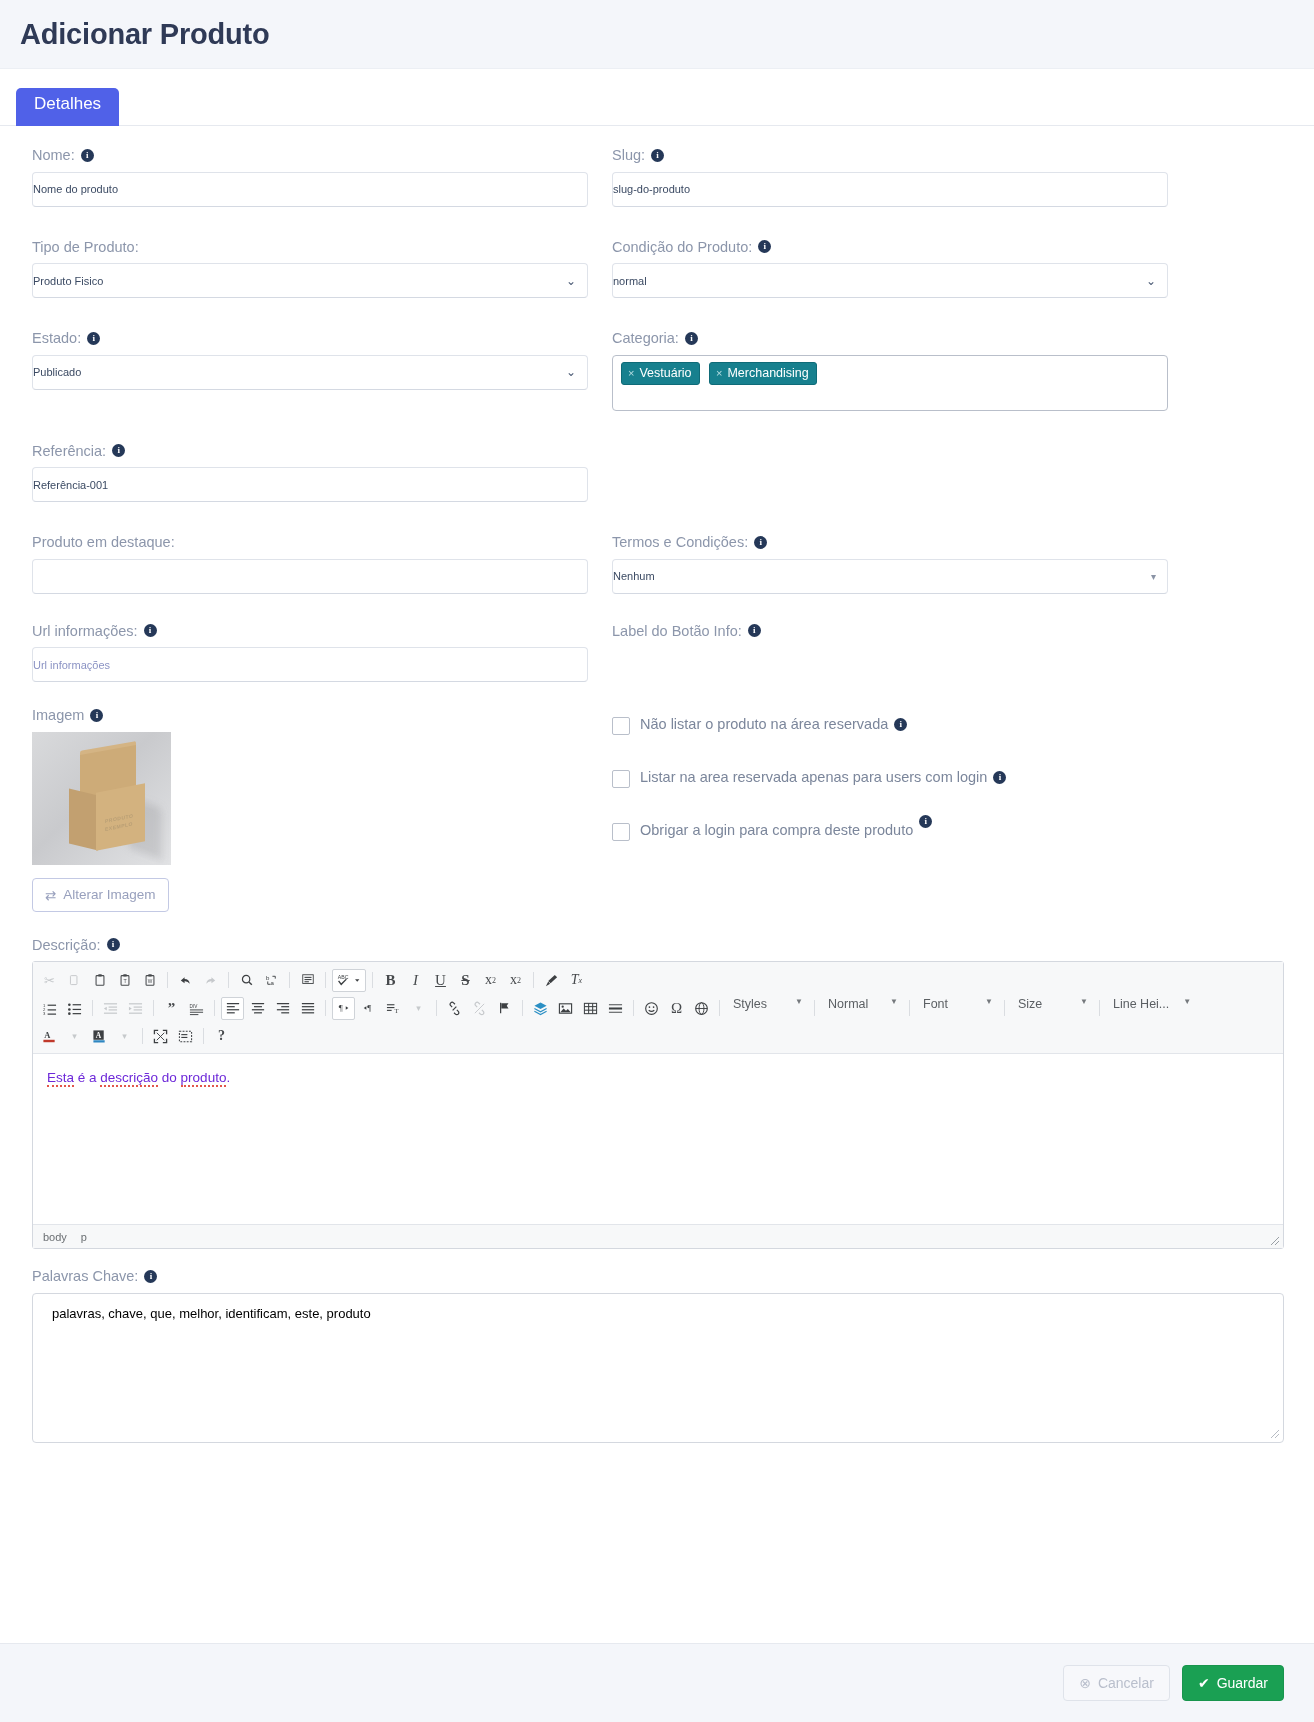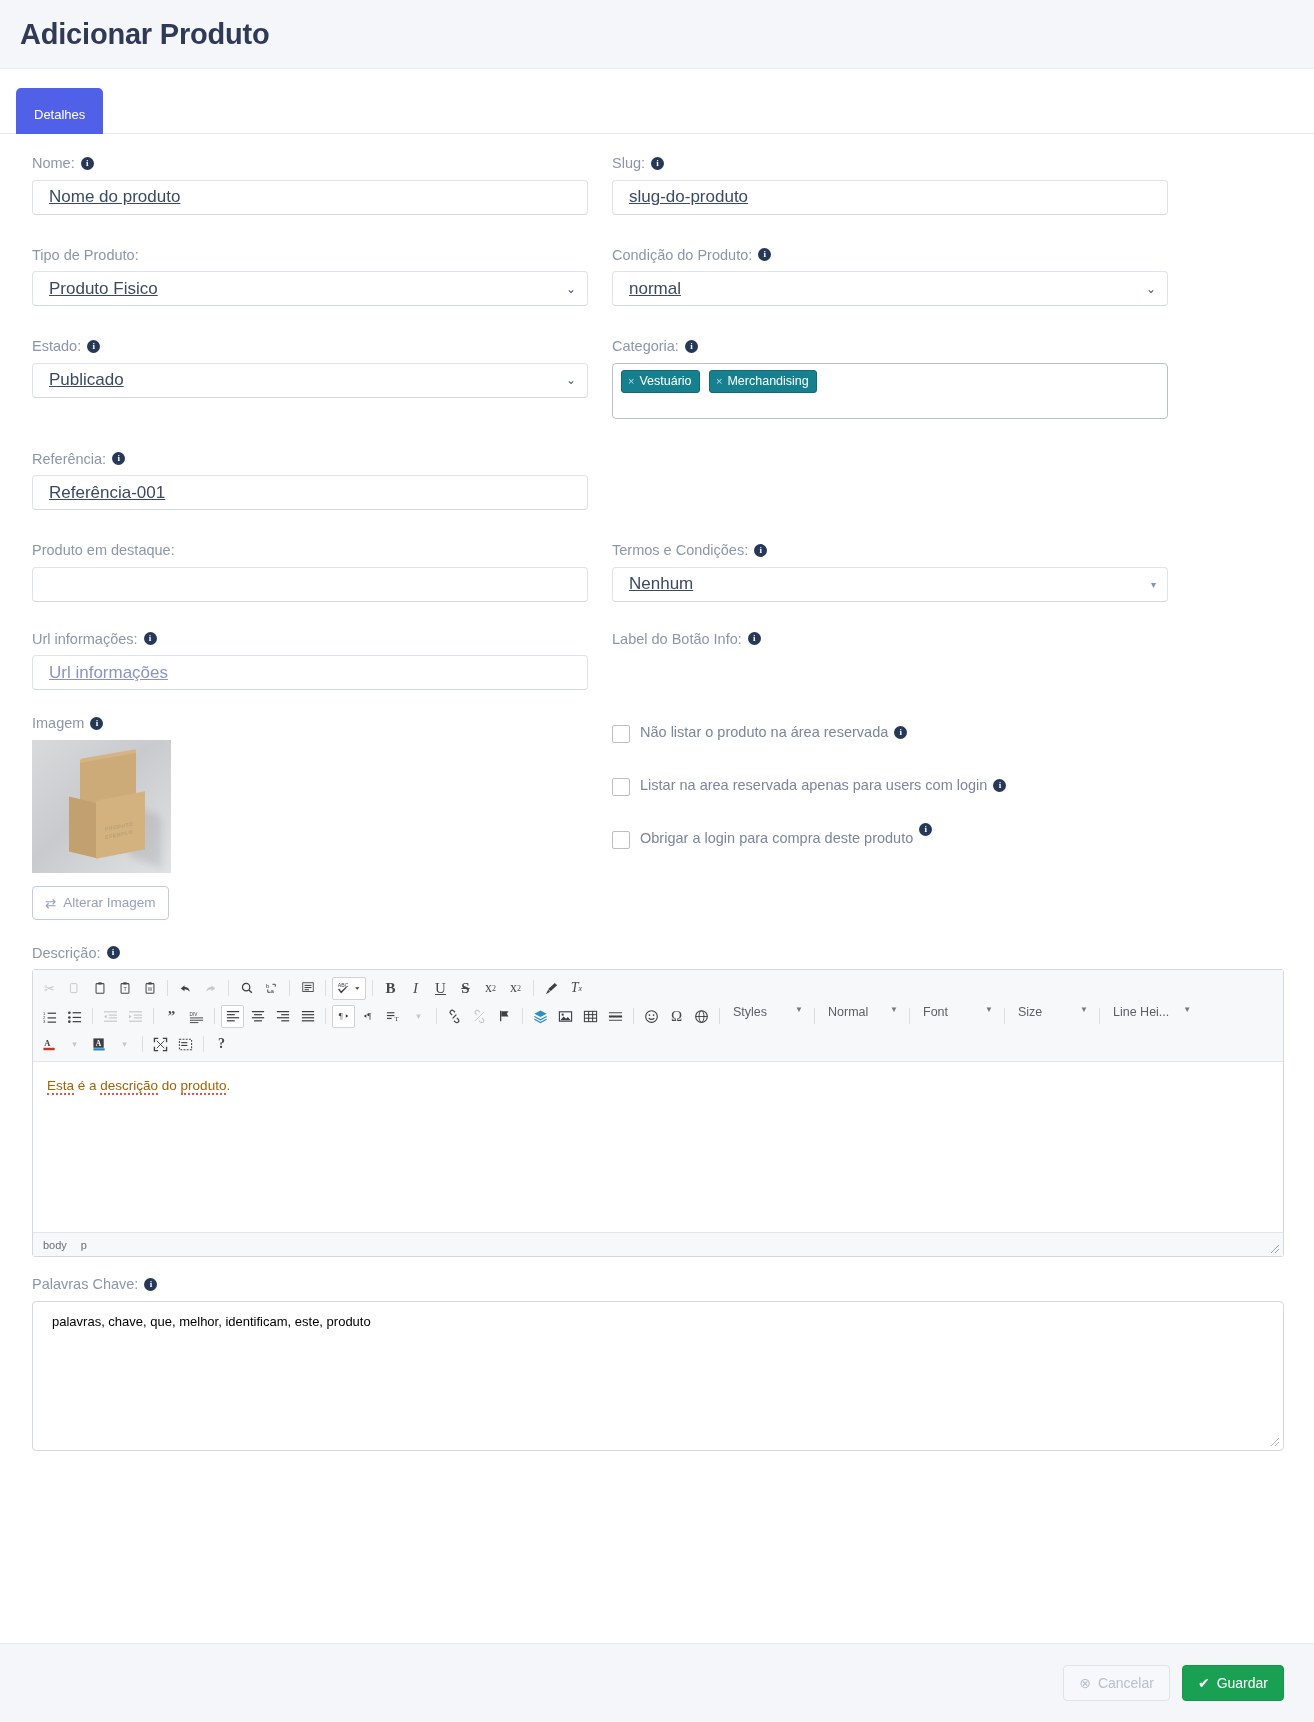--- a/index.html
+++ b/index.html
@@ -16,43 +16,43 @@
     height:69px;
     display:flex; align-items:center;
     padding-left:20px;
     border-bottom:1px solid #eceff4;
   }
   .page-title { font-size:29px; font-weight:700; color:#2f3a56; letter-spacing:-0.2px; }
 
   .tabs { padding:18px 0 0 16px; border-bottom:1px solid #e6e9ef; position:relative; }
   .tab {
     display:inline-block; background:#5061e8; color:#fff;
-    font-size:13px; padding:19px 18px 12px 18px;
+    font-size:17px; padding:6px 18px 12px 18px;
     border-radius:5px 5px 0 0; position:relative; top:1px;
   }
 
   .form-area { padding:22px 30px 0 32px; }
   .row { display:flex; gap:24px; }
   .col { width:556px; }
   .lbl {
     font-size:14.5px; color:#8c96ab; display:flex; align-items:center;
     gap:6px; margin:0 0 9px 0; line-height:1;
   }
   .info {
     display:inline-flex; align-items:center; justify-content:center;
     width:13px; height:13px; border-radius:50%;
     background:#253858; color:#fff; font-size:9px; font-weight:700;
     font-family:"Liberation Serif", serif; line-height:1;
   }
   .ctrl {
     width:100%; height:35px; border:1px solid #dfe3ea; border-bottom-color:#d4d9e2;
     border-radius:4px; background:#fff;
-    font-size:17px; color:#3b4a63;
-    padding:0 16px; font-family:"Liberation Sans", sans-serif;
-    display:flex; align-items:center;text-decoration:underline;
+    font-size:11px; color:#3b4a63;
+    padding:0 0; font-family:"Liberation Sans", sans-serif;
+    display:flex; align-items:center;
   }
   .ctrl.ph { color:#8b93c4; }
   .ctrl.empty { }
   .select { position:relative; }
   .select .chev {
     position:absolute; right:12px; top:50%; transform:translateY(-50%);
     color:#4a5a75; font-size:12px; pointer-events:none;
   }
   .select .chev.sm { color:#8a93a5; font-size:10px; }
   .gap { height:33px; }
@@ -127,21 +127,21 @@
   .tbtn.dim { color:#c6c9cc; }
   .tbtn.boxed { border:1px solid #cfd3d8; background:#fff; }
   .tbtn svg { display:block; }
   .sep { width:1px; height:16px; background:#dadde1; margin:0 5px; }
   .combo {
     display:inline-flex; justify-content:space-between;
     height:23px; font-size:12.5px; color:#5b5f63; padding:0 6px 0 8px; min-width:84px;
   }
   .combo .ar { font-size:8px; color:#75797d; margin-left:14px; }
   .ck-body { height:170px; background:#fff; padding:16px 14px; }
-  .ck-text { font-size:13.5px; color:#a16207; }
+  .ck-text { font-size:13.5px; color:#6d28d9; }
   .sp-red { border-bottom:2px dotted #e2554a; }
   .ck-foot {
     background:#f7f8f9; border-top:1px solid #e2e5ea; height:24px;
     display:flex; align-items:center; padding:0 10px;
     font-size:11px; color:#6b6f73; gap:14px; position:relative;
   }
   .grip { position:absolute; right:3px; bottom:2px; width:10px; height:10px; }
 
   .kw-area {
     width:100%; height:150px; border:1px solid #d4d8df; border-radius:4px;

